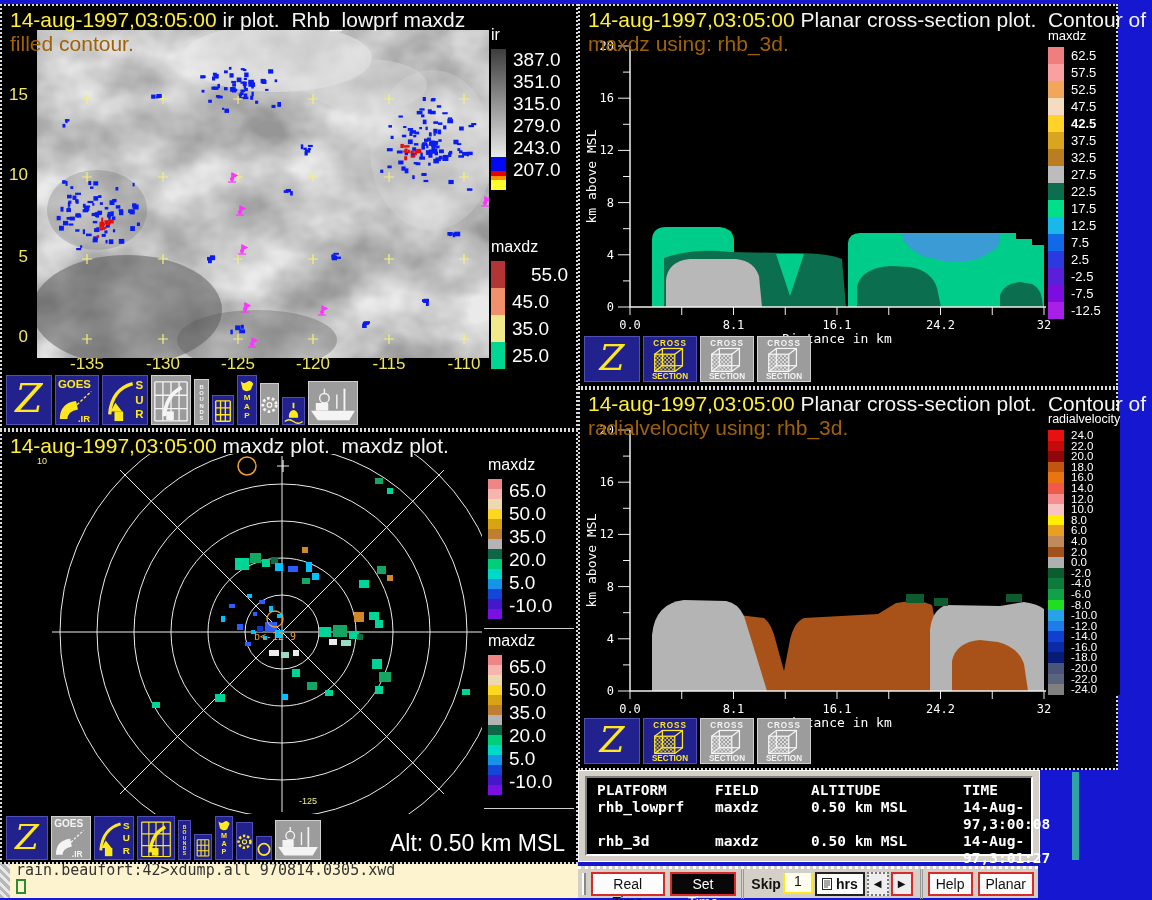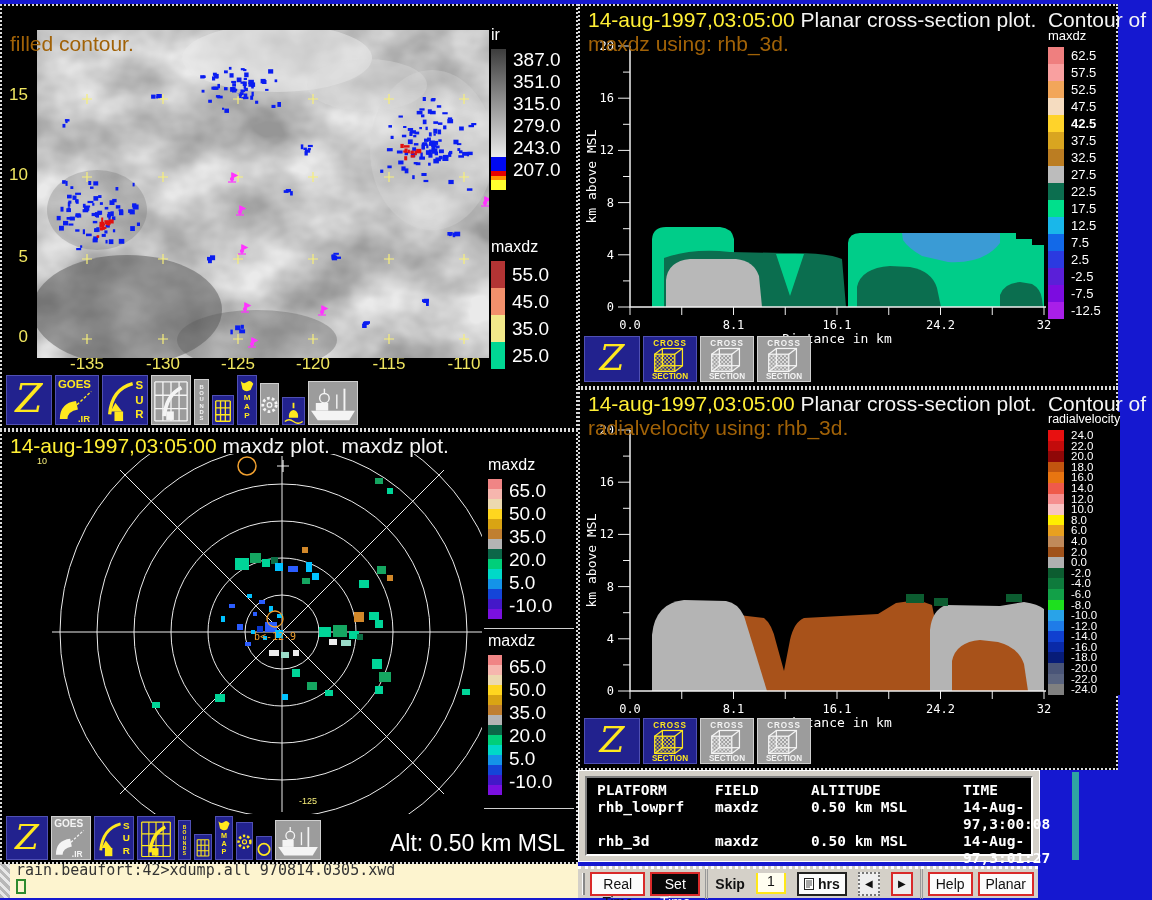--- a/index.html
+++ b/index.html
@@ -35,21 +35,21 @@
 .altlabel{position:absolute;left:388px;top:398px;color:#fff;font-size:23px;z-index:6}
 #status{position:absolute;left:578px;top:770px;width:462px;height:92px;background:#d4d0c8;border:1px solid #fff;padding:5px 6px}
 .status-inner{background:#000;width:100%;height:100%;border:2px solid #808080;border-right-color:#fff;border-bottom-color:#fff;padding:4px 10px}
 .status-grid{display:grid;grid-template-columns:118px 96px 152px 1fr;color:#fff;font-family:"DejaVu Sans Mono",monospace;font-size:14.5px;font-weight:bold;line-height:17px}
 #tealstrip{position:absolute;left:1072px;top:772px;width:7px;height:88px;background:#2fa3a3}
 #cbar{position:absolute;left:578px;top:866px;width:460px;height:32px;background:#d4d0c8;border-top:3px dotted #fff;display:flex;align-items:center;gap:5px;padding:0 4px}
 .grip{width:4px;height:22px;background:#fafafa;border-right:2px solid #888}
 button{font-family:inherit}
 .cbtn{border:2px solid #d92a2a;background:#fcfcfc;font-size:14px;padding:1px 6px;height:24px;line-height:18px;cursor:pointer;color:#111}
 .cbtn.dark{background:#080808;color:#fff}
-.skipgrp{display:flex;align-items:center;gap:11px;border-left:3px double #999;border-right:3px double #999;padding:0 7px;height:30px}
+.skipgrp{display:flex;align-items:center;gap:2px;border-left:3px double #999;border-right:3px double #999;padding:0 7px;height:30px}
 .skiplabel{font-weight:bold;font-size:14px;color:#111}
 .skipinput{width:30px;height:21px;background:#fffef0;border:2px solid #ffe819;border-top:none;text-align:center;font-size:14px;cursor:text;color:#111}
 .hrsbtn{border:2px solid #222;background:#fcfcfc;display:flex;align-items:center;gap:4px;height:24px;padding:0 5px;font-weight:bold;font-size:14px;cursor:pointer;color:#111}
 .arrow{width:22px;height:24px;display:flex;align-items:center;justify-content:center;font-size:10px;background:#eee;cursor:pointer;color:#111}
 .arrow.l{border:2px dotted #777}
 .arrow.r{border:2px solid #d92a2a}
 #term{position:absolute;left:0;top:864px;width:578px;height:34px;background:#fdf4cf;overflow:hidden}
 #term .sb{position:absolute;left:0;top:0;bottom:0;width:10px;background:repeating-linear-gradient(45deg,#b8b8b8 0 3px,#e8e8e8 3px 6px)}
 #term .tline{margin:-3px 0 0 16px;font-family:"DejaVu Sans Mono",monospace;font-size:15px;color:#333;white-space:pre}
 #term .cursor{position:absolute;left:16px;top:15px;width:10px;height:15px;border:2px solid #2e8b2e}
@@ -65,20 +65,21 @@
       </pattern>
     <pattern id="htW" width="4" height="4" patternUnits="userSpaceOnUse">
         <path d="M0,4 L4,0 M0,0 L4,4" stroke="#f0f0f0" stroke-width="0.8"></path>
       </pattern>
   </defs>
 </svg>
 
 <div class="screen">
 
   <section class="panel" id="p-tl">
+    <div class="ptitle"><span class="ts">14-aug-1997,03:05:00</span><span> ir plot.  Rhb_lowprf maxdz</span></div>
     <div class="ptitle2">filled contour.</div>
     <div id="sat" class="plotbox" style="left:35px;top:24px;width:452px;height:328px"><svg width="452" height="328" viewBox="0 0 452 328">
           <defs>
             <filter id="fcl" x="0" y="0" width="100%" height="100%">
               <feTurbulence type="fractalNoise" baseFrequency="0.012 0.016" numOctaves="4" seed="8"></feTurbulence>
               <feColorMatrix type="matrix" values="0 0 0 0 0.82  0 0 0 0 0.82  0 0 0 0 0.82  0 0 0 1.8 -0.35"></feColorMatrix>
             </filter>
           </defs>
           <rect width="452" height="328" fill="#969696"></rect>
           <rect width="452" height="328" filter="url(#fcl)"></rect>
@@ -481,21 +482,21 @@
     <div class="cb cb-lg" style="left:487px;top:232px">
         <div class="cb-label">maxdz</div>
         <div class="cb-row">
           <div class="cb-bar" style="width: 14px;">
             <div style="height: 27px; background: rgb(178, 52, 52);"></div>
             <div style="height: 27px; background: rgb(242, 144, 108);"></div>
             <div style="height: 27px; background: rgb(242, 233, 138);"></div>
             <div style="height: 27px; background: rgb(0, 215, 147);"></div>
           </div>
           <div class="cb-vals">
-            <span style="height: 27px; line-height: 27px;">55.0</span>
+            <span style="height: 27px; line-height: 27px; margin-left: 19px;">55.0</span>
             <span style="height: 27px; line-height: 27px;">45.0</span>
             <span style="height: 27px; line-height: 27px;">35.0</span>
             <span style="height: 27px; line-height: 27px;">25.0</span>
           </div>
         </div>
       </div>
     <div class="toolbar" style="left:4px;top:369px">
         <div class="ticon ti-blue" style="width: 46px; height: 50px;">
           <svg viewBox="0 0 40 44">
             <text x="20" y="33" font-size="36" font-style="italic" font-family="DejaVu Serif,serif" fill="#ffe81e" text-anchor="middle">Z</text>

